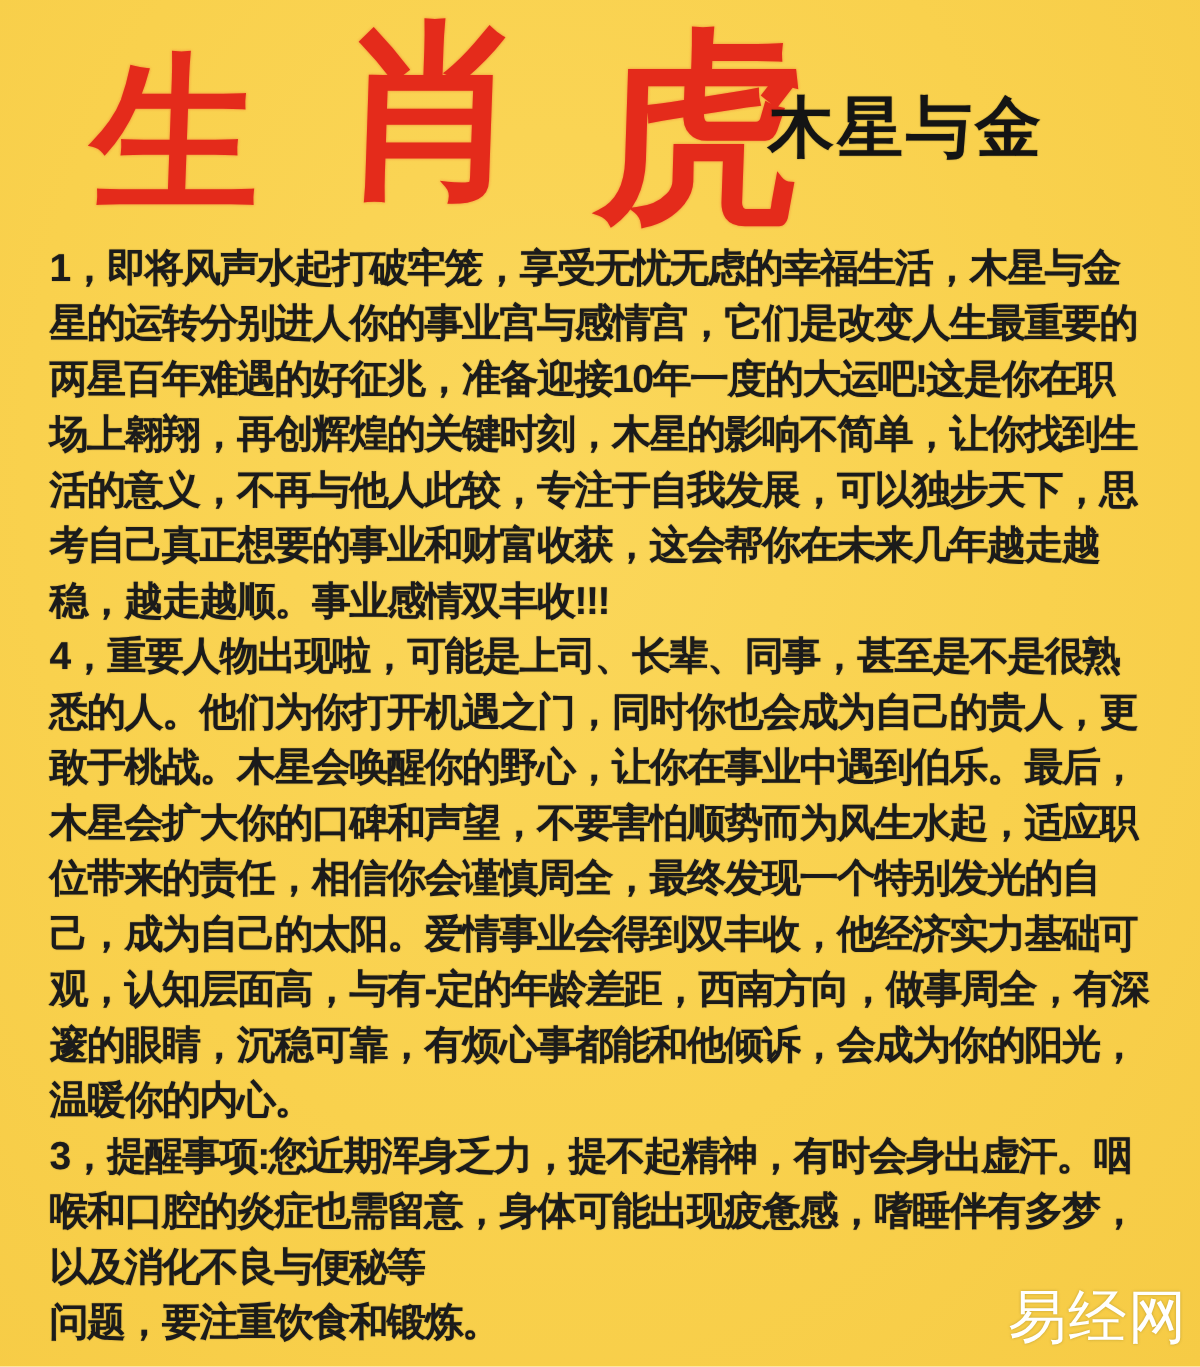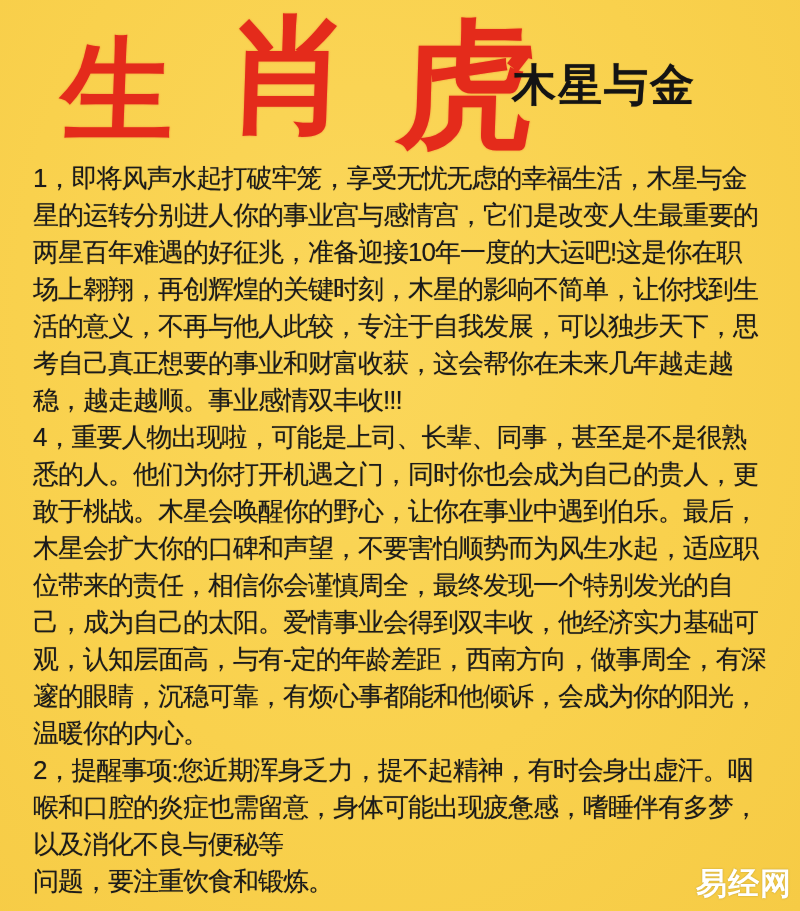--- a/index.html
+++ b/index.html
@@ -57,34 +57,34 @@
   }
 
   
   .fortune {
     position: absolute;
     left: 33px;
     top: 160px;
     width: 740px;
     color: #1b1b1b;
     font-size: 26px;
-    font-weight: 400;
+    font-weight: 700;
     line-height: 37px;
     letter-spacing: -1px;
     text-shadow: 0 0 1px rgba(0,0,0,0.4);
   }
   .para { white-space: pre-line; }
 
   
   .watermark {
     position: absolute;
     right: 8px;
     bottom: 6px;
-    font-size: 31px;
-    font-weight: 700;
+    font-size: 39px;
+    font-weight: 400;
     color: #ffffff;
     letter-spacing: 1px;
     text-shadow: 0 0 2px rgba(90, 80, 20, 0.35);
   }
 </style>
 </head>
 <body>
 
 <div class="page">
 
@@ -107,21 +107,21 @@
 稳，越走越顺。事业感情双丰收!!!</div>
     <div class="para">4，重要人物出现啦，可能是上司、长辈、同事，甚至是不是很熟
 悉的人。他们为你打开机遇之门，同时你也会成为自己的贵人，更
 敢于桃战。木星会唤醒你的野心，让你在事业中遇到伯乐。最后，
 木星会扩大你的口碑和声望，不要害怕顺势而为风生水起，适应职
 位带来的责任，相信你会谨慎周全，最终发现一个特别发光的自
 己，成为自己的太阳。爱情事业会得到双丰收，他经济实力基础可
 观，认知层面高，与有-定的年龄差距，西南方向，做事周全，有深
 邃的眼睛，沉稳可靠，有烦心事都能和他倾诉，会成为你的阳光，
 温暖你的内心。</div>
-    <div class="para">2，提醒事项:您近期浑身乏力，提不起精神，有时会身出虚汗。咽
+    <div class="para">3，提醒事项:您近期浑身乏力，提不起精神，有时会身出虚汗。咽
 喉和口腔的炎症也需留意，身体可能出现疲惫感，嗜睡伴有多梦，
 以及消化不良与便秘等
 问题，要注重饮食和锻炼。</div>
   </div>
 
   <div class="watermark">易经网</div>
 
 </div>
 
 </body></html>

